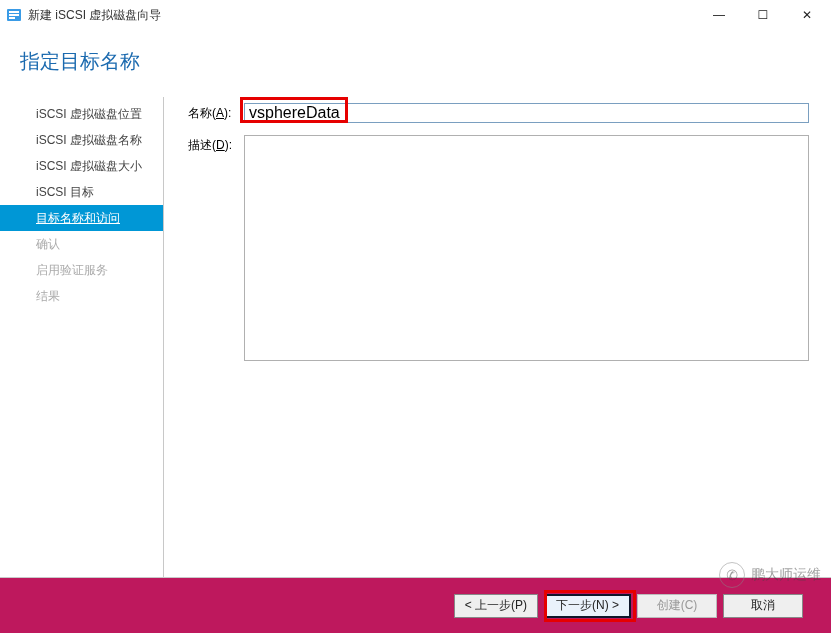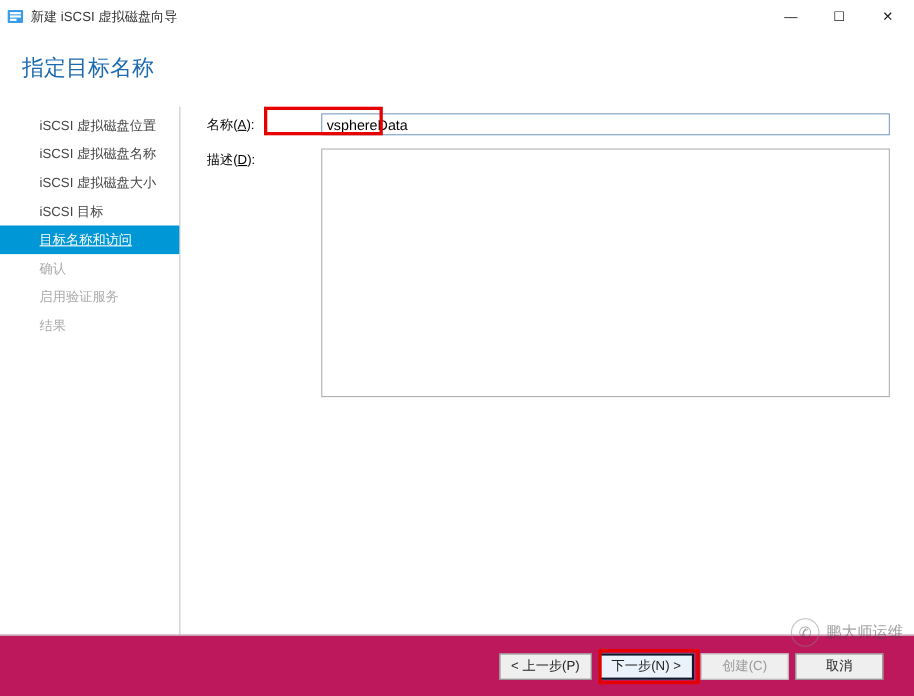--- a/index.html
+++ b/index.html
@@ -74,34 +74,33 @@
 
   .content {
     flex: 1;
     padding: 6px 22px 10px 24px;
     position: relative;
   }
   .row1 {
     display: flex;
     align-items: flex-start;
     margin-bottom: 12px;
-    gap: 48px;
   }
   .lbl {
     width: 56px;
     font-size: 12px;
     padding-top: 2px;
   }
   .lbl .u { text-decoration: underline; }
   .name-input {
     flex: 1;
     height: 20px;
     border: 1px solid #7a9fc0;
     padding: 1px 4px;
-    font-size: 13px;
+    font-size: 16px;
     font-family: inherit;
     color: #000;
   }
   .desc-box {
     flex: 1;
     height: 226px;
     border: 1px solid #b0b0b0;
     background: #fff;
     padding: 2px 4px;
     font-size: 12px;

